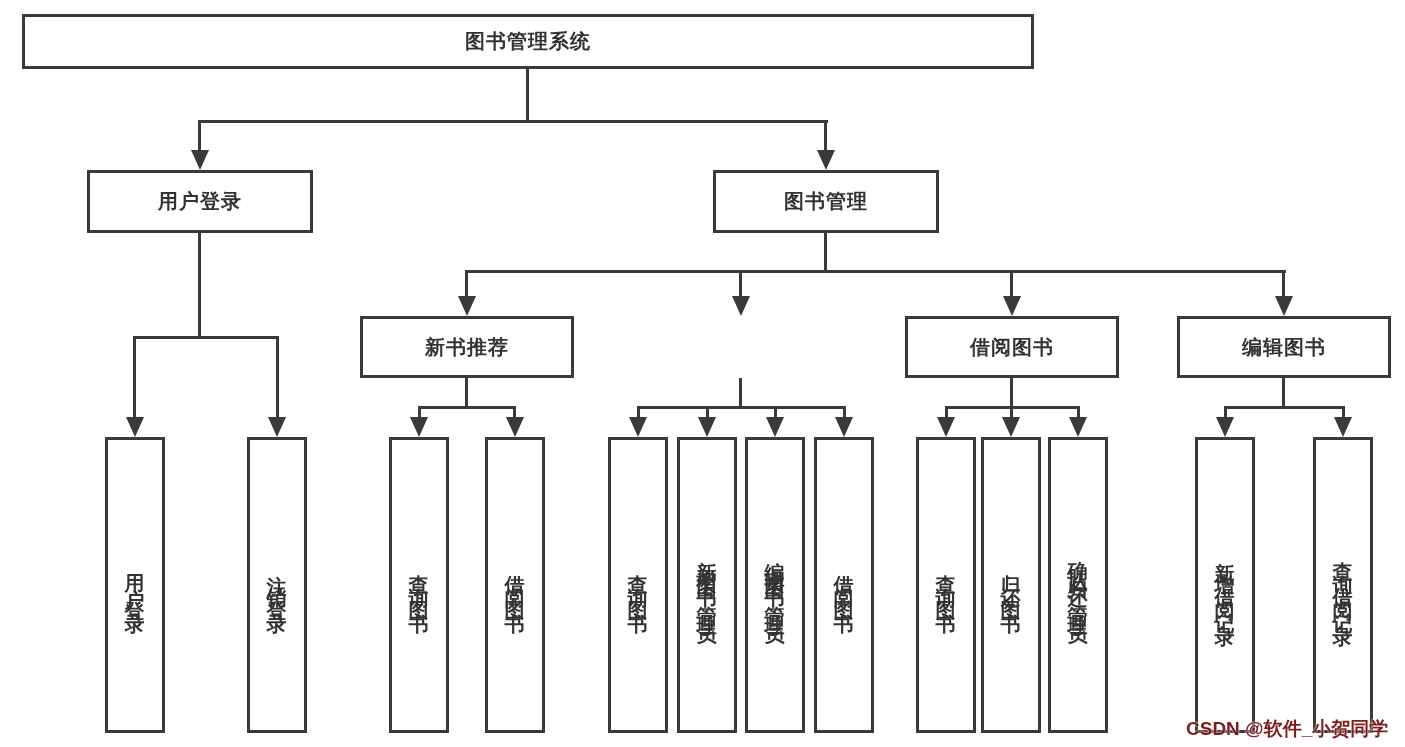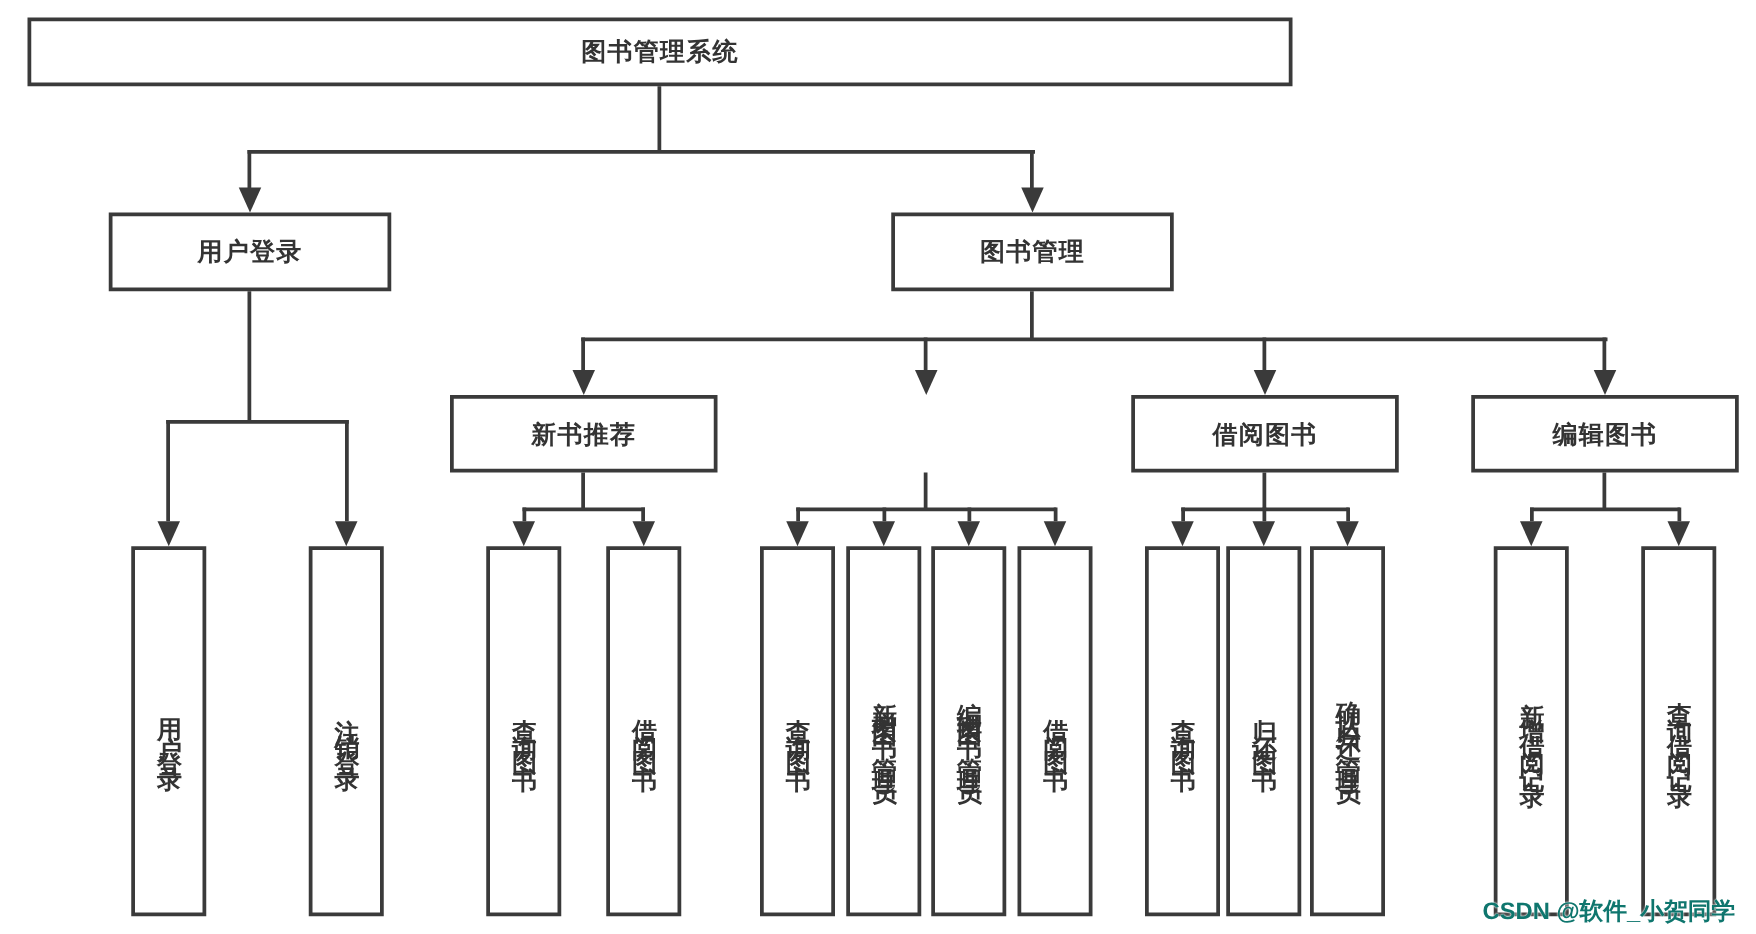--- a/index.html
+++ b/index.html
@@ -28,21 +28,21 @@
   .arrow{
     position:absolute;width:0;height:0;
     border-left:9px solid transparent;
     border-right:9px solid transparent;
     border-top:20px solid #3a3a3a;
   }
   .watermark{
     position:absolute;
     left:1186px;top:716px;
     font-size:19px;
-    color:#0f766e;
+    color:#7f1d1d;
     text-shadow:0 0 2px #ffffff,0 0 1px #ffffff;
     z-index:10;
     white-space:nowrap;
   }
 </style>
 </head>
 <body>
 
 <div id="stage">
 

